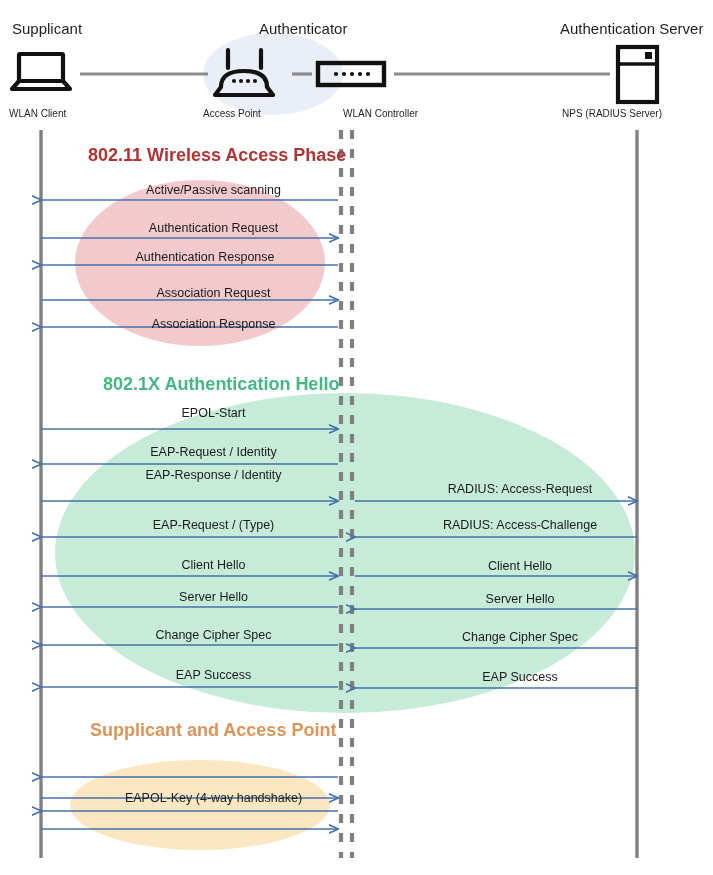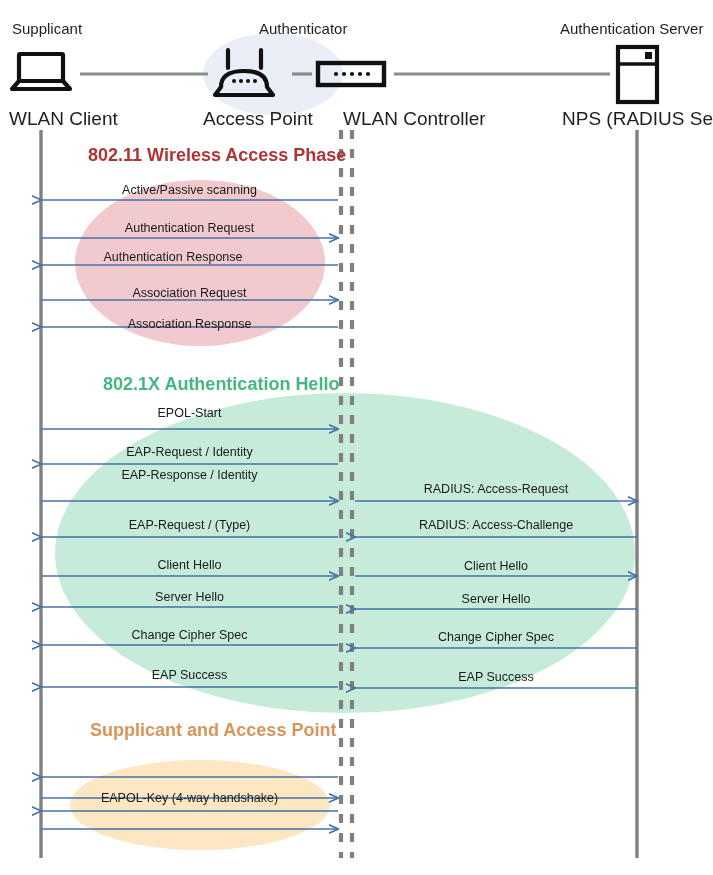--- a/index.html
+++ b/index.html
@@ -8,25 +8,26 @@
     width:713px;height:875px;position:relative;overflow:hidden;
     color:#1a1a1a;
   }
   #stage{position:absolute;left:0;top:0;width:713px;height:875px;}
   svg#diagram{position:absolute;left:0;top:0;width:713px;height:875px;}
 
   .role-title{
     position:absolute;font-size:15px;color:#1f1f1f;white-space:nowrap;
   }
   .node-label{
-    position:absolute;font-size:19px;color:#1f1f1f;white-space:nowrap;
+    position:absolute;font-size:10px;color:#1f1f1f;white-space:nowrap;
   }
   .msg{
     position:absolute;font-size:12.5px;color:#1a1a1a;white-space:nowrap;
     text-align:center;
+    margin-left:24px;
   }
   .phase-label{
     position:absolute;font-size:18px;font-weight:bold;white-space:nowrap;
     text-align:center;line-height:19px;
   }
 </style>
 </head>
 <body>
 
 <div id="stage">
@@ -139,21 +140,21 @@
   <div id="phase-labels">
       <div class="phase-label" style="left: 88px; top: 146px; width: 205px; color: rgb(176, 52, 52);">802.11 Wireless Access Phase</div>
       <div class="phase-label" style="left: 103px; top: 375px; width: 196px; color: rgb(69, 184, 130);">802.1X Authentication Hello</div>
       <div class="phase-label" style="left: 90px; top: 721px; width: 210px; color: rgb(217, 148, 90);">
         <div>Supplicant and Access Point</div>
       </div>
     </div>
   <div id="msg-labels">
       <div class="msg" style="left: 39.5px; width: 300px; top: 183px;">Active/Passive scanning</div>
       <div class="msg" style="left: 39.5px; width: 300px; top: 221px;">Authentication Request</div>
-      <div class="msg" style="left: 23px; width: 300px; top: 250px;">Authentication Response</div>
+      <div class="msg" style="left: 31px; width: 300px; top: 250px;">Authentication Response</div>
       <div class="msg" style="left: 39.5px; width: 300px; top: 286px;">Association Request</div>
       <div class="msg" style="left: 39.5px; width: 300px; top: 317px;">Association Response</div>
       <div class="msg" style="left: 39.5px; width: 300px; top: 406px;">EPOL-Start</div>
       <div class="msg" style="left: 39.5px; width: 300px; top: 445px;">EAP-Request / Identity</div>
       <div class="msg" style="left: 39.5px; width: 300px; top: 468px;">EAP-Response / Identity</div>
       <div class="msg" style="left: 39.5px; width: 300px; top: 518px;">EAP-Request / (Type)</div>
       <div class="msg" style="left: 39.5px; width: 300px; top: 558px;">Client Hello</div>
       <div class="msg" style="left: 39.5px; width: 300px; top: 590px;">Server Hello</div>
       <div class="msg" style="left: 39.5px; width: 300px; top: 628px;">Change Cipher Spec</div>
       <div class="msg" style="left: 39.5px; width: 300px; top: 668px;">EAP Success</div>

